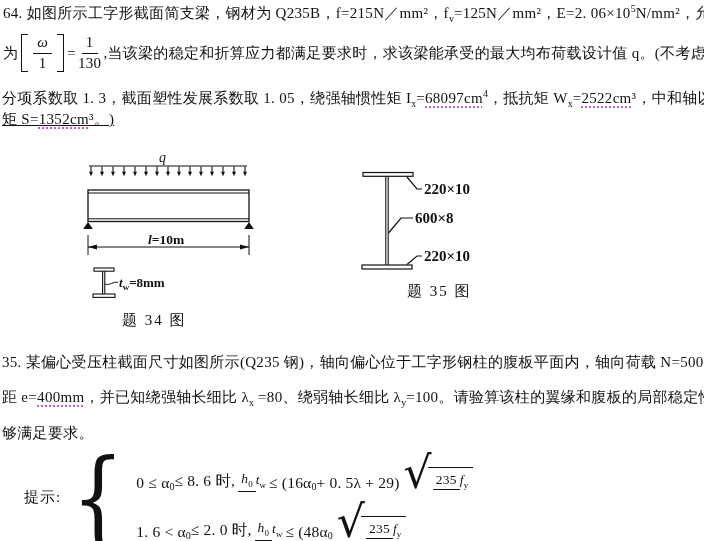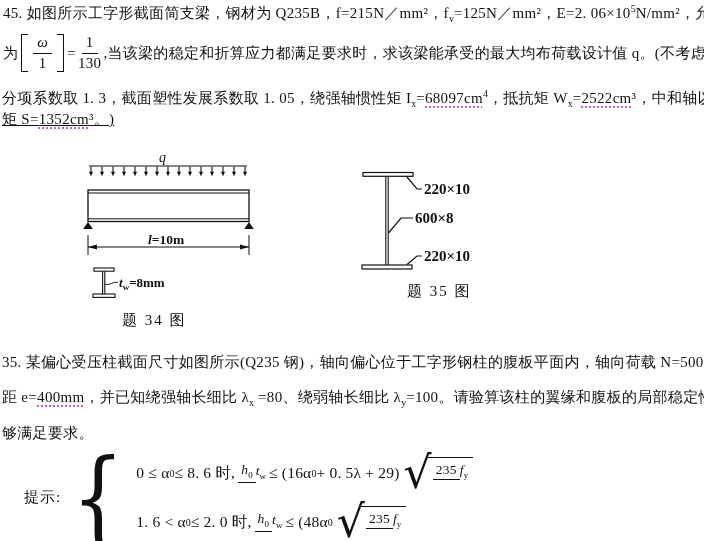--- a/index.html
+++ b/index.html
@@ -21,38 +21,38 @@
   
   .brk{display:inline-flex;align-items:stretch;margin:0 3px;}
   .bL{width:6px;border:1.7px solid #111;border-right:none;margin-right:3px;}
   .bR{width:6px;border:1.7px solid #111;border-left:none;margin-left:3px;}
   .l2row{position:absolute;display:flex;align-items:center;white-space:nowrap;letter-spacing:.3px;}
   
   .hint{position:absolute;left:24px;top:454px;display:flex;align-items:center;}
   .hint-lbl{letter-spacing:1px;margin-right:4px;}
   .brace{font-family:"DejaVu Serif","Liberation Serif",serif;font-size:104px;line-height:84px;font-weight:400;margin-right:5px;transform:scaleX(.8);}
   .rows{display:flex;flex-direction:column;gap:11px;}
-  .row{display:flex;align-items:center;white-space:nowrap;font-size:15.5px;letter-spacing:.2px;}
+  .row{display:flex;align-items:flex-end;white-space:nowrap;font-size:15.5px;letter-spacing:.2px;}
   .sfrac{display:inline-flex;align-items:center;line-height:1.1;font-size:13.5px;margin:0 3px;text-align:center;}
   .sfrac .n{border-bottom:1.3px solid #111;padding:0 3px 1px;}
   .sfrac sub{font-size:9px;}
   .sqrt{display:inline-flex;align-items:flex-start;margin-left:4px;}
   .sqrt .sg{font-family:"DejaVu Serif",serif;font-size:44px;line-height:38px;font-weight:400;}
-  .sqrt .bd{border-top:1.6px solid #111;margin-left:-4px;margin-top:3px;padding:2px 5px 0;}
+  .sqrt .bd{border-top:1.6px solid #111;margin-left:-4px;margin-top:13px;padding:2px 5px 0;}
   
   svg{position:absolute;overflow:visible;}
   svg text{fill:#111;font-family:"Liberation Serif","DejaVu Serif",serif;}
   .stroke{stroke:#111;fill:none;}
   .figlabel{font-weight:bold;font-size:15px;}
   .caption{font-size:15px;letter-spacing:2px;}
 </style>
 </head>
 <body>
 
-<div class="line" style="left:3px;top:3px;"><span>45. 如图所示工字形截面简支梁，钢材为 Q235B，f=215N／mm²，f</span><sub>v</sub><span>=125N／mm²，E=2. 06×10</span><sup>5</sup><span>N/mm²，允许挠度</span></div>
+<div class="line" style="left:3px;top:3px;"><span>64. 如图所示工字形截面简支梁，钢材为 Q235B，f=215N／mm²，f</span><sub>v</sub><span>=125N／mm²，E=2. 06×10</span><sup>5</sup><span>N/mm²，允许挠度</span></div>
 
 <div class="l2row" style="left:3px;top:28px;height:50px;">
   <span>为</span>
   <span class="brk">
       <span class="bL"></span>
       <span class="fr">
         <span class="n it">ω</span>
         <span class="d">1</span>
       </span>
       <span class="bR"></span>

